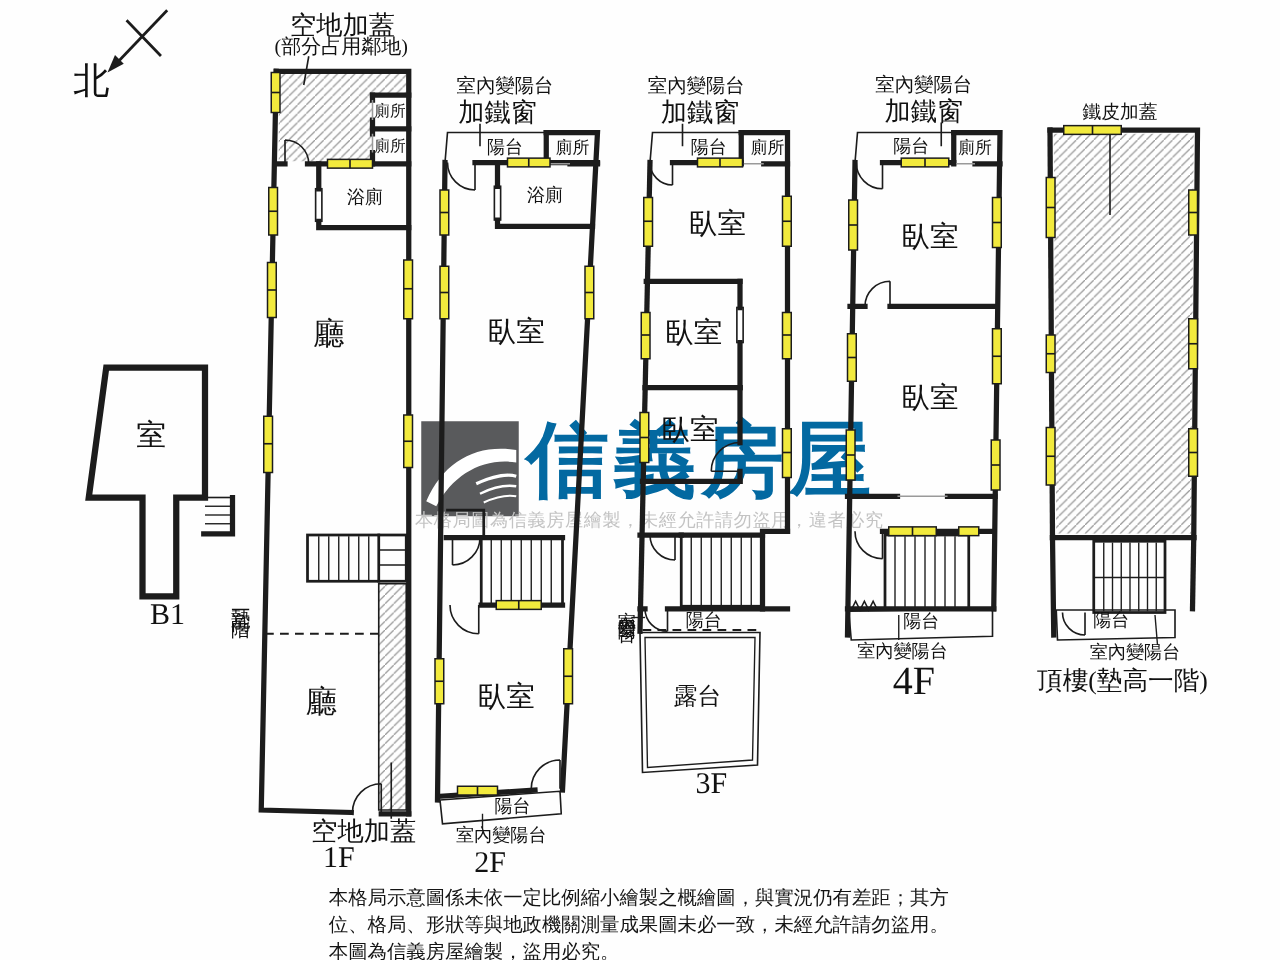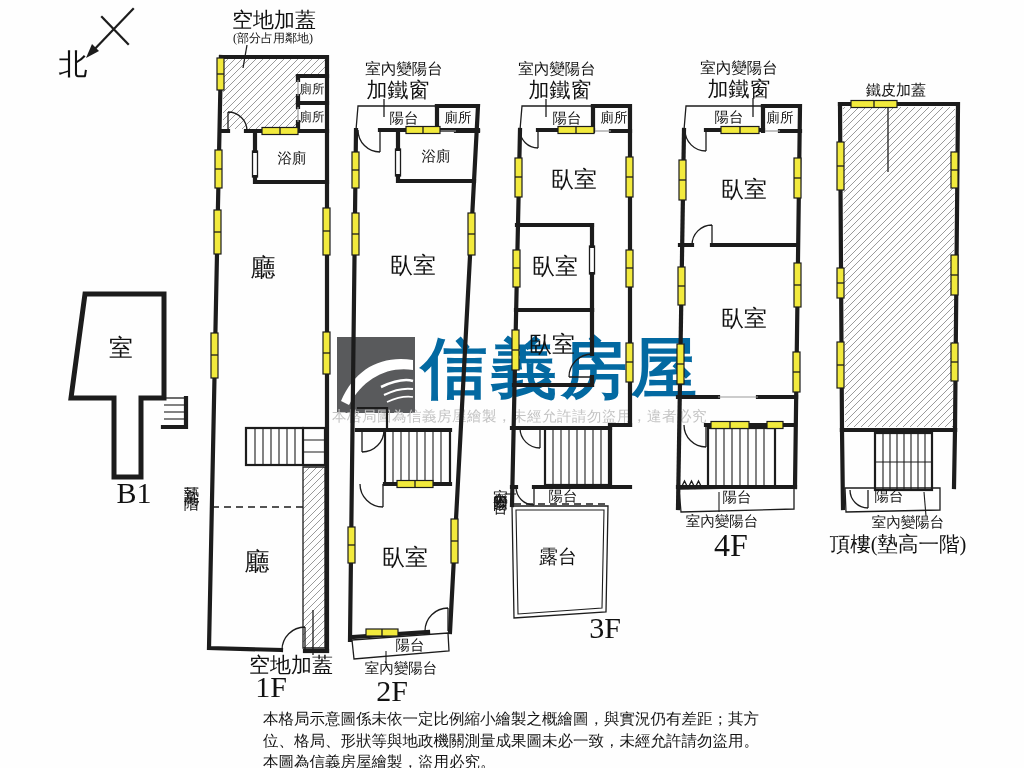--- a/index.html
+++ b/index.html
@@ -22,21 +22,21 @@
   .tg{stroke:#9a9a9a;stroke-width:1.2;fill:none;}
   .dash{stroke:#1c1c1c;stroke-width:1.5;fill:none;stroke-dasharray:7 5;}
   .win{fill:#f2ea3d;stroke:#1c1c1c;stroke-width:1.2;}
   .hatch-fill{fill:url(#hatch);stroke:none;}
   
   .lbl{position:absolute;transform:translate(-50%,-50%);white-space:nowrap;color:#111;
        font-family:"Liberation Serif", serif;}
   .vlbl{position:absolute;transform:translate(-50%,0);writing-mode:vertical-rl;
         text-orientation:upright;white-space:nowrap;color:#111;letter-spacing:3px;
         font-family:"Liberation Serif", serif;}
-  .flabel{font-size:30px;}
+  .flabel{font-size:24px;}
   .note-big{font-size:21px;}
   .disc{position:absolute;left:263px;top:708px;font-size:15.5px;line-height:21.5px;
         color:#141414;font-family:"Liberation Serif", serif;white-space:nowrap;}
 </style>
 </head>
 <body>
 
 <div class="canvas">
 
   <div class="layer">
@@ -311,21 +311,21 @@
     </g>
   </svg>
 
   <div class="layer">
     <div class="lbl" style="left:73px;top:65px;font-size:29px;">北</div>
 
     <div class="lbl" style="left:121px;top:348px;font-size:24px;">室</div>
     <div class="lbl flabel" style="left:134px;top:493px;">B1</div>
 
     <div class="lbl note-big" style="left:274px;top:20px;">空地加蓋</div>
-    <div class="lbl" style="left:273px;top:38px;font-size:12px;">(部分占用鄰地)</div>
+    <div class="lbl" style="left:273px;top:38px;font-size:16px;">(部分占用鄰地)</div>
     <div class="lbl" style="left:312px;top:89px;font-size:12.5px;">廁所</div>
     <div class="lbl" style="left:312px;top:117px;font-size:12.5px;">廁所</div>
     <div class="lbl" style="left:292px;top:158px;font-size:14.5px;">浴廁</div>
     <div class="lbl" style="left:263px;top:267px;font-size:25px;">廳</div>
     <div class="lbl" style="left:257px;top:561px;font-size:25px;">廳</div>
     <div class="vlbl" style="left:191px;top:474px;font-size:15.5px;">墊高一階</div>
     <div class="lbl note-big" style="left:291px;top:665px;">空地加蓋</div>
     <div class="lbl flabel" style="left:271px;top:687px;">1F</div>
 
     <div class="lbl" style="left:404px;top:69px;font-size:15.5px;">室內變陽台</div>
@@ -342,21 +342,21 @@
     <div class="lbl" style="left:557px;top:69px;font-size:15.5px;">室內變陽台</div>
     <div class="lbl note-big" style="left:560px;top:90px;">加鐵窗</div>
     <div class="lbl" style="left:567px;top:118px;font-size:14.5px;">陽台</div>
     <div class="lbl" style="left:614px;top:118px;font-size:13.5px;">廁所</div>
     <div class="lbl" style="left:574px;top:179px;font-size:23px;">臥室</div>
     <div class="lbl" style="left:555px;top:266px;font-size:23px;">臥室</div>
     <div class="lbl" style="left:552px;top:344px;font-size:23px;">臥室</div>
     <div class="lbl" style="left:563px;top:496px;font-size:14.5px;">陽台</div>
     <div class="vlbl" style="left:500px;top:477px;font-size:14.5px;">室內變陽台</div>
     <div class="lbl" style="left:558px;top:557px;font-size:19px;">露台</div>
-    <div class="lbl flabel" style="left:569px;top:628px;margin-left:36px;">3F</div>
+    <div class="lbl flabel" style="left:569px;top:628px;">3F</div>
 
     <div class="lbl" style="left:739px;top:68px;font-size:15.5px;">室內變陽台</div>
     <div class="lbl note-big" style="left:739px;top:89px;">加鐵窗</div>
     <div class="lbl" style="left:729px;top:117px;font-size:14.5px;">陽台</div>
     <div class="lbl" style="left:780px;top:118px;font-size:13.5px;">廁所</div>
     <div class="lbl" style="left:744px;top:189px;font-size:23px;">臥室</div>
     <div class="lbl" style="left:744px;top:318px;font-size:23px;">臥室</div>
     <div class="lbl" style="left:737px;top:497px;font-size:14.5px;">陽台</div>
     <div class="lbl" style="left:722px;top:521px;font-size:14.5px;">室內變陽台</div>
     <div class="lbl flabel" style="left:731px;top:545px;font-size:32px;">4F</div>

